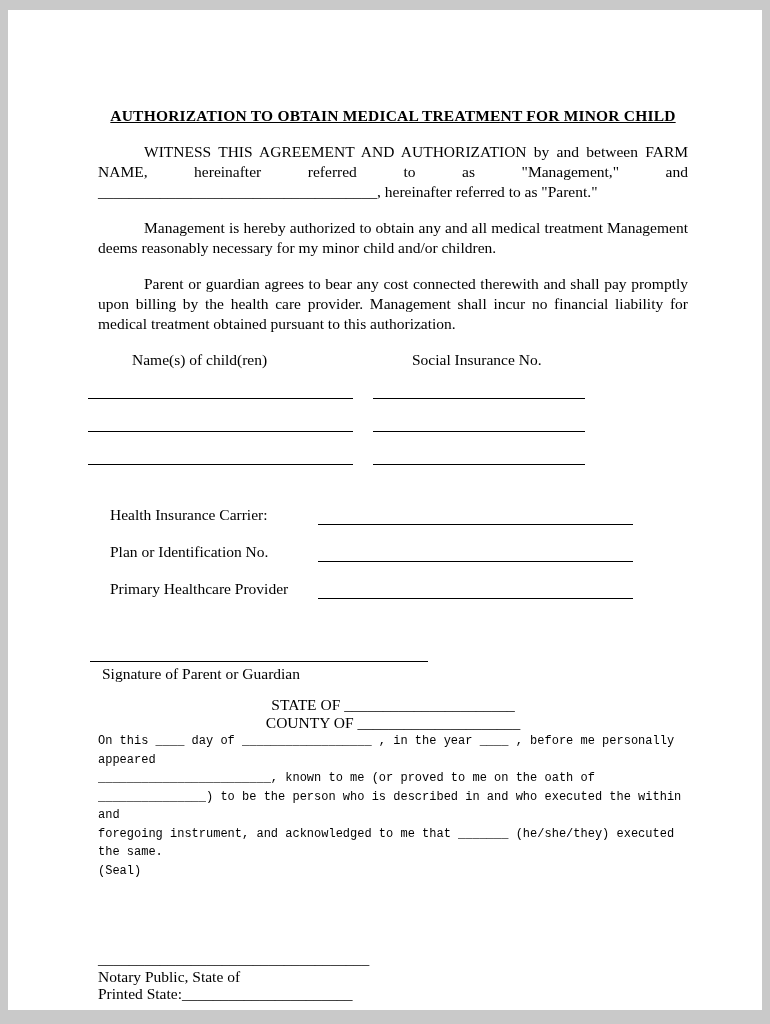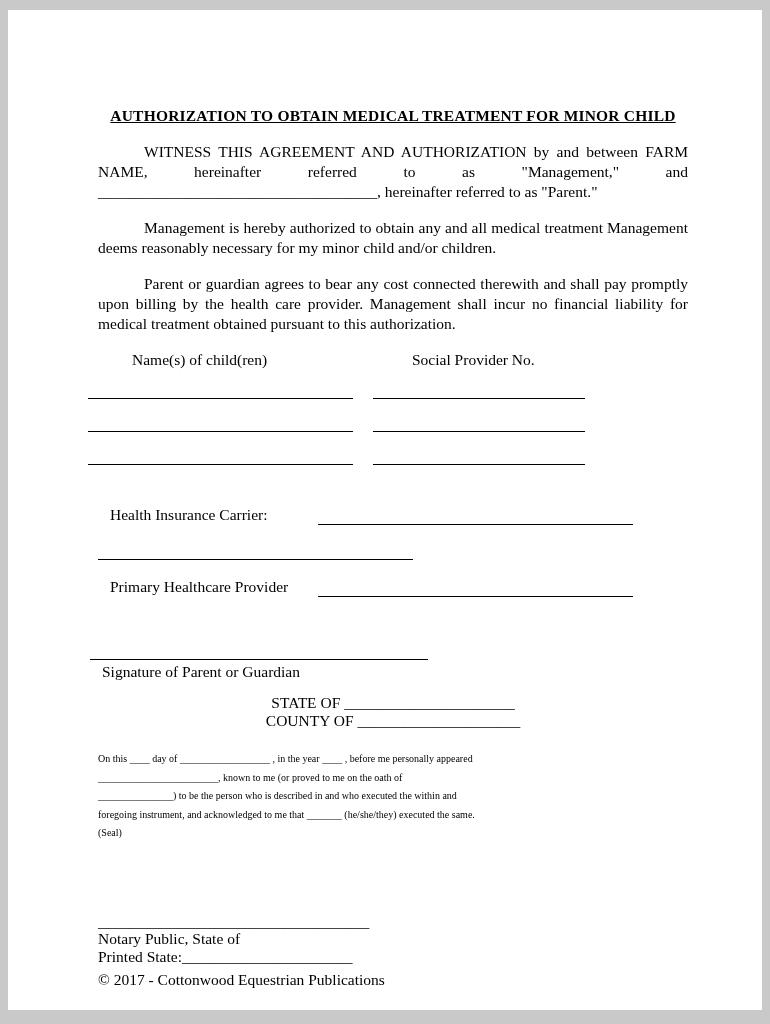--- a/index.html
+++ b/index.html
@@ -80,24 +80,24 @@
     margin-left: -8px;
     width: 338px;
     border-bottom: 1.5px solid #000;
     height: 1px;
   }
   .sig-caption { margin-top: 2px; padding-left: 4px; }
   
   .state-block { margin-top: 12px; line-height: 18px; text-align: center; }
   
   .notary-para {
-    margin-top: 20px;
     white-space: pre-line;
     line-height: 18.5px;
-    font-size: 10px;
+    font-size: 12px;
+    font-family: Liberation Mono, monospace;
   }
   
   .bottom-block {
     margin-top: 70px;
     line-height: 17.5px;
   }
   .copyright { margin-top: 6px; }
 </style>
 </head>
 <body>
@@ -109,21 +109,21 @@
       <div class="doc-title">AUTHORIZATION TO OBTAIN MEDICAL TREATMENT FOR MINOR CHILD</div>
 
       <div class="para">WITNESS THIS AGREEMENT AND AUTHORIZATION by and between FARM NAME, hereinafter referred to as "Management," and ____________________________________, hereinafter referred to as "Parent."</div>
 
       <div class="para">Management is hereby authorized to obtain any and all medical treatment Management deems reasonably necessary for my minor child and/or children.</div>
 
       <div class="para">Parent or guardian agrees to bear any cost connected therewith and shall pay promptly upon billing by the health care provider.  Management shall incur no financial liability for medical treatment obtained pursuant to this authorization.</div>
 
       <div class="children-header">
         <div class="name-h">Name(s) of child(ren)</div>
-        <div>Social Provider No.</div>
+        <div>Social Insurance No.</div>
       </div>
 
       <div class="fill-row first">
         <div class="fill-line-left"></div>
         <div class="fill-line-right"></div>
       </div>
       <div class="fill-row">
         <div class="fill-line-left"></div>
         <div class="fill-line-right"></div>
       </div>
@@ -131,20 +131,21 @@
         <div class="fill-line-left"></div>
         <div class="fill-line-right"></div>
       </div>
 
       <div class="fields-block">
         <div class="field-row first">
           <div class="field-label">Health Insurance Carrier:</div>
           <div class="field-line"></div>
         </div>
         <div class="field-row">
+          <div class="field-label">Plan or Identification No.</div>
           <div class="field-line"></div>
         </div>
         <div class="field-row">
           <div class="field-label">Primary Healthcare Provider</div>
           <div class="field-line"></div>
         </div>
       </div>
 
       <div class="sig-line"></div>
       <div class="sig-caption">Signature of Parent or Guardian</div>

